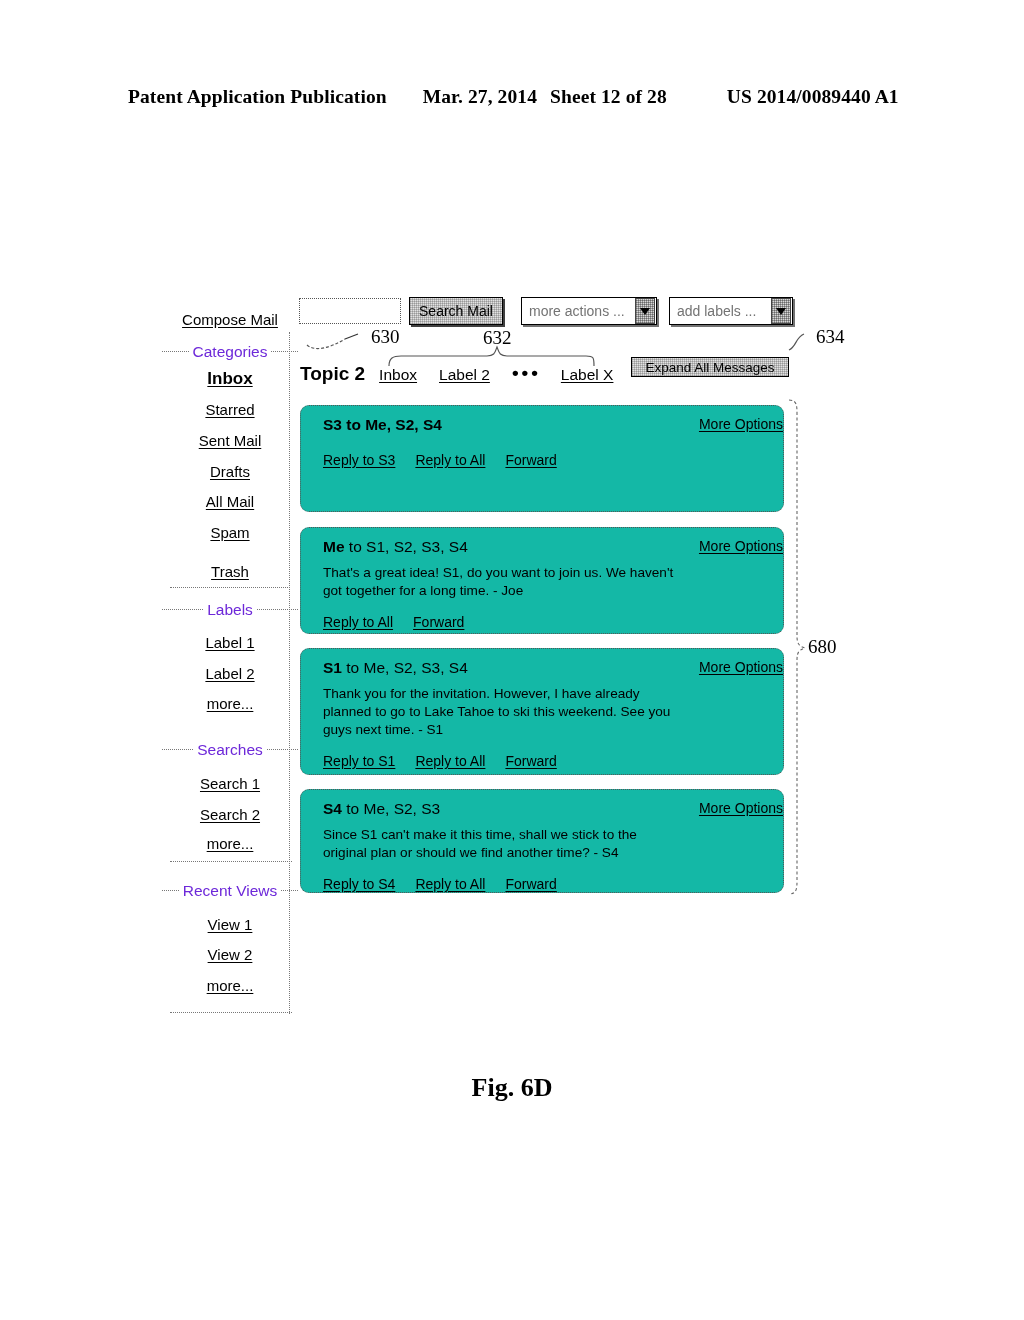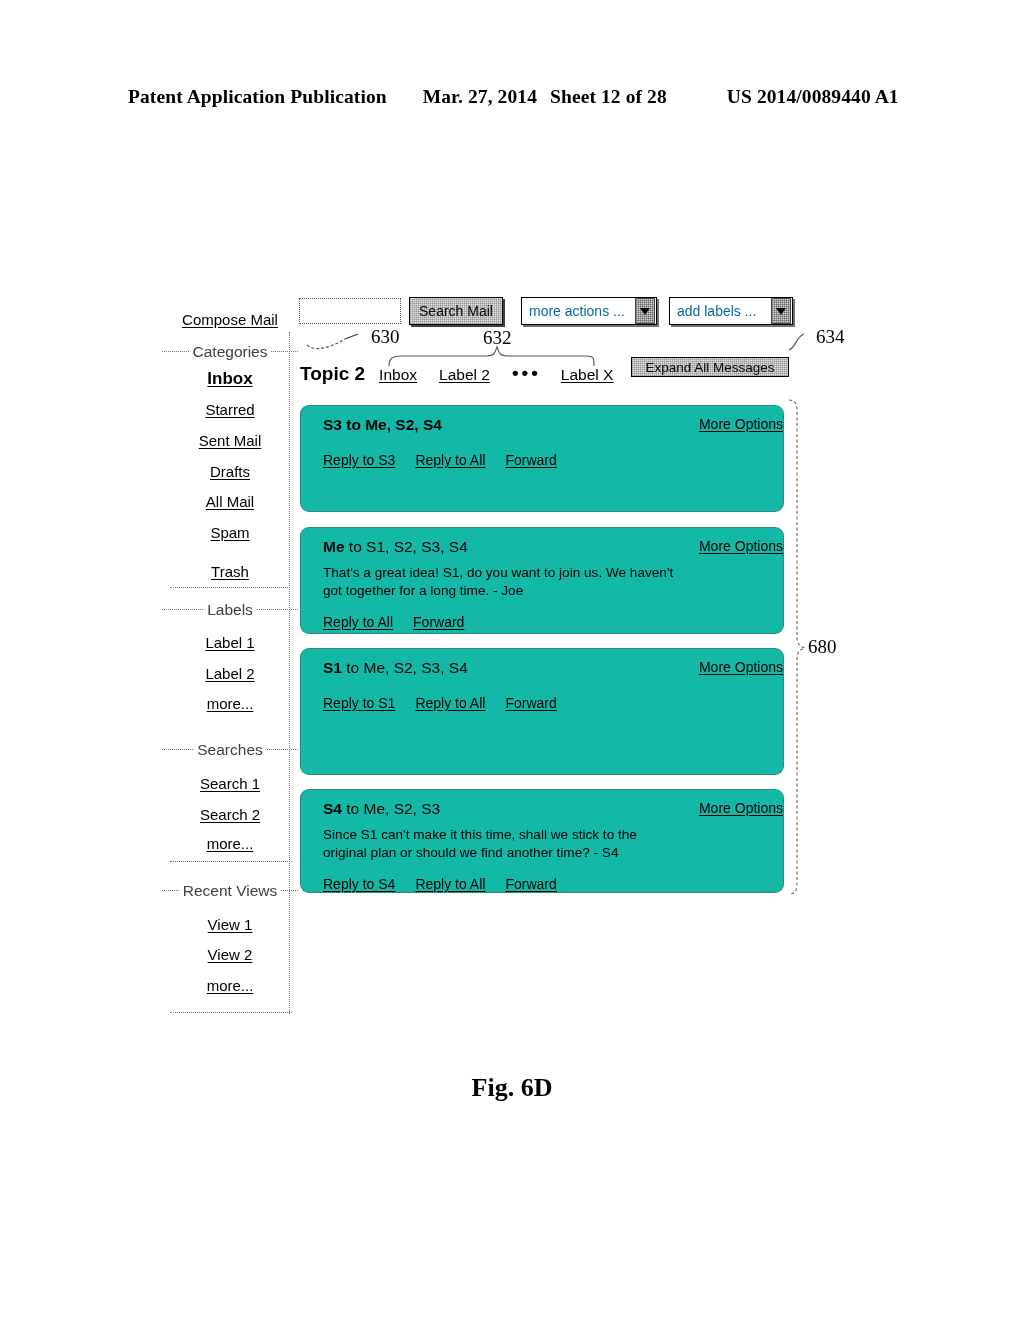--- a/index.html
+++ b/index.html
@@ -76,21 +76,21 @@
   }
   .side-link.bold {
     font-weight: bold;
     font-size: 17px;
   }
   .side-section {
     position: relative;
     display: flex;
     align-items: center;
     font-size: 15.5px;
-    color: #404040;
+    color: #6d28d9;
     white-space: nowrap;
     line-height: 1;
   }
   .side-section .rule {
     flex: 1 1 auto;
     height: 0;
     border-top: 1px dotted #777;
     min-width: 4px;
   }
   .side-section .sec-label {
@@ -166,21 +166,21 @@
     height: 28px;
     display: flex;
     align-items: center;
     box-shadow: 2px 2px 0 rgba(0,0,0,0.55);
   }
   .dropdown .dd-text {
     flex: 1 1 auto;
     padding-left: 7px;
     font-size: 14px;
     white-space: nowrap;
-    color: #0369a1;
+    color: #737373;
   }
   .dropdown .dd-arrow {
     flex: 0 0 auto;
     width: 20px;
     height: 26px;
     margin-right: 1px;
     background-color: #d8d8d8;
     background-image:
       repeating-linear-gradient(0deg, rgba(0,0,0,0.3) 0 1px, rgba(0,0,0,0) 1px 2px),
       repeating-linear-gradient(90deg, rgba(0,0,0,0.3) 0 1px, rgba(0,0,0,0) 1px 2px);
@@ -415,20 +415,21 @@
       <a class="card-action">Reply to All</a>
       <a class="card-action">Forward</a>
     </div>
   </div>
 
   <div class="card" style="top:648px;height:127px;">
     <div class="card-head">
       <span class="card-from"><b>S1</b><span> to Me, S2, S3, S4</span></span>
       <a class="more-options">More Options</a>
     </div>
+    <div class="card-body">Thank you for the invitation. However, I have already planned to go to Lake Tahoe to ski this weekend. See you guys next time. - S1</div>
     <div class="card-actions">
       <a class="card-action">Reply to S1</a>
       <a class="card-action">Reply to All</a>
       <a class="card-action">Forward</a>
     </div>
   </div>
 
   <div class="card" style="top:789px;height:104px;">
     <div class="card-head">
       <span class="card-from"><b>S4</b><span> to Me, S2, S3</span></span>

